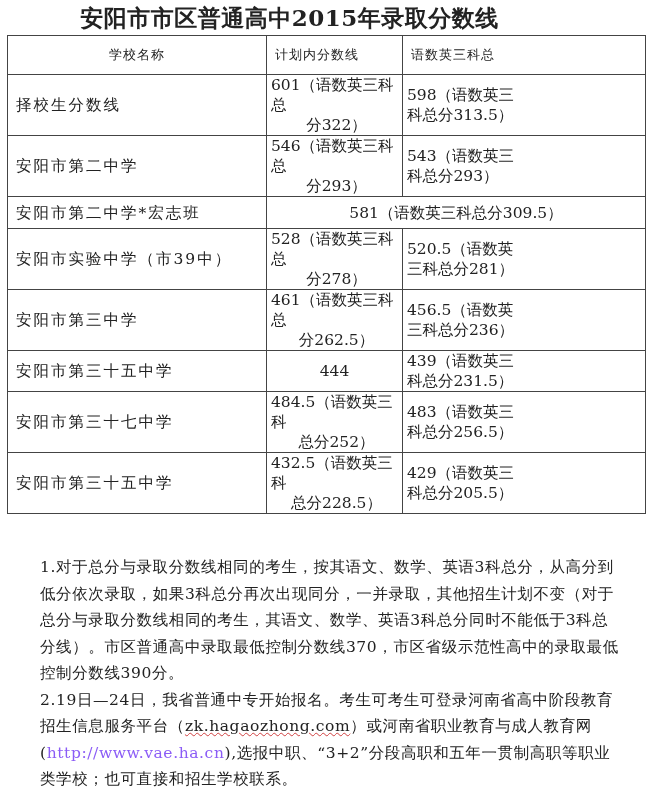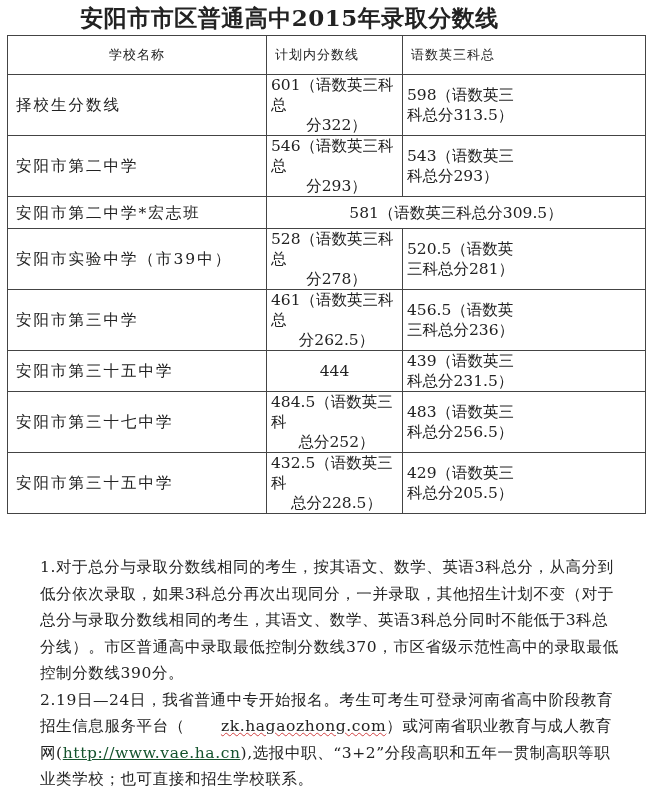--- a/index.html
+++ b/index.html
@@ -16,22 +16,22 @@
   th.c2, th.c3 { text-align:left; padding-left:8px; }
   td.name { padding-left:8px; letter-spacing:2px; }
   td.v { padding-left:4px; text-align:left; }
   td.v span.l2 { display:block; text-align:center; }
   td.span { text-align:center; }
   td.center { text-align:center; }
   tr.r { height:32px; }
   .notes { position:absolute; left:40px; top:554px; width:580px; font-size:15.5px;
            line-height:26.5px; letter-spacing:0.6px; }
   .notes p { margin:0; }
-  .link { color:#14532d; text-decoration:underline; }
-  .wavy { text-decoration:underline wavy #d04040; text-decoration-thickness:1px;margin-left:36px; }
+  .link { color:#8b5cf6; }
+  .wavy { text-decoration:underline wavy #d04040; text-decoration-thickness:1px; }
 </style>
 </head>
 <body>
 
 <div class="title">安阳市市区普通高中2015年录取分数线</div>
 
 <table>
   <colgroup>
       <col style="width:259px">
       <col style="width:136px">

